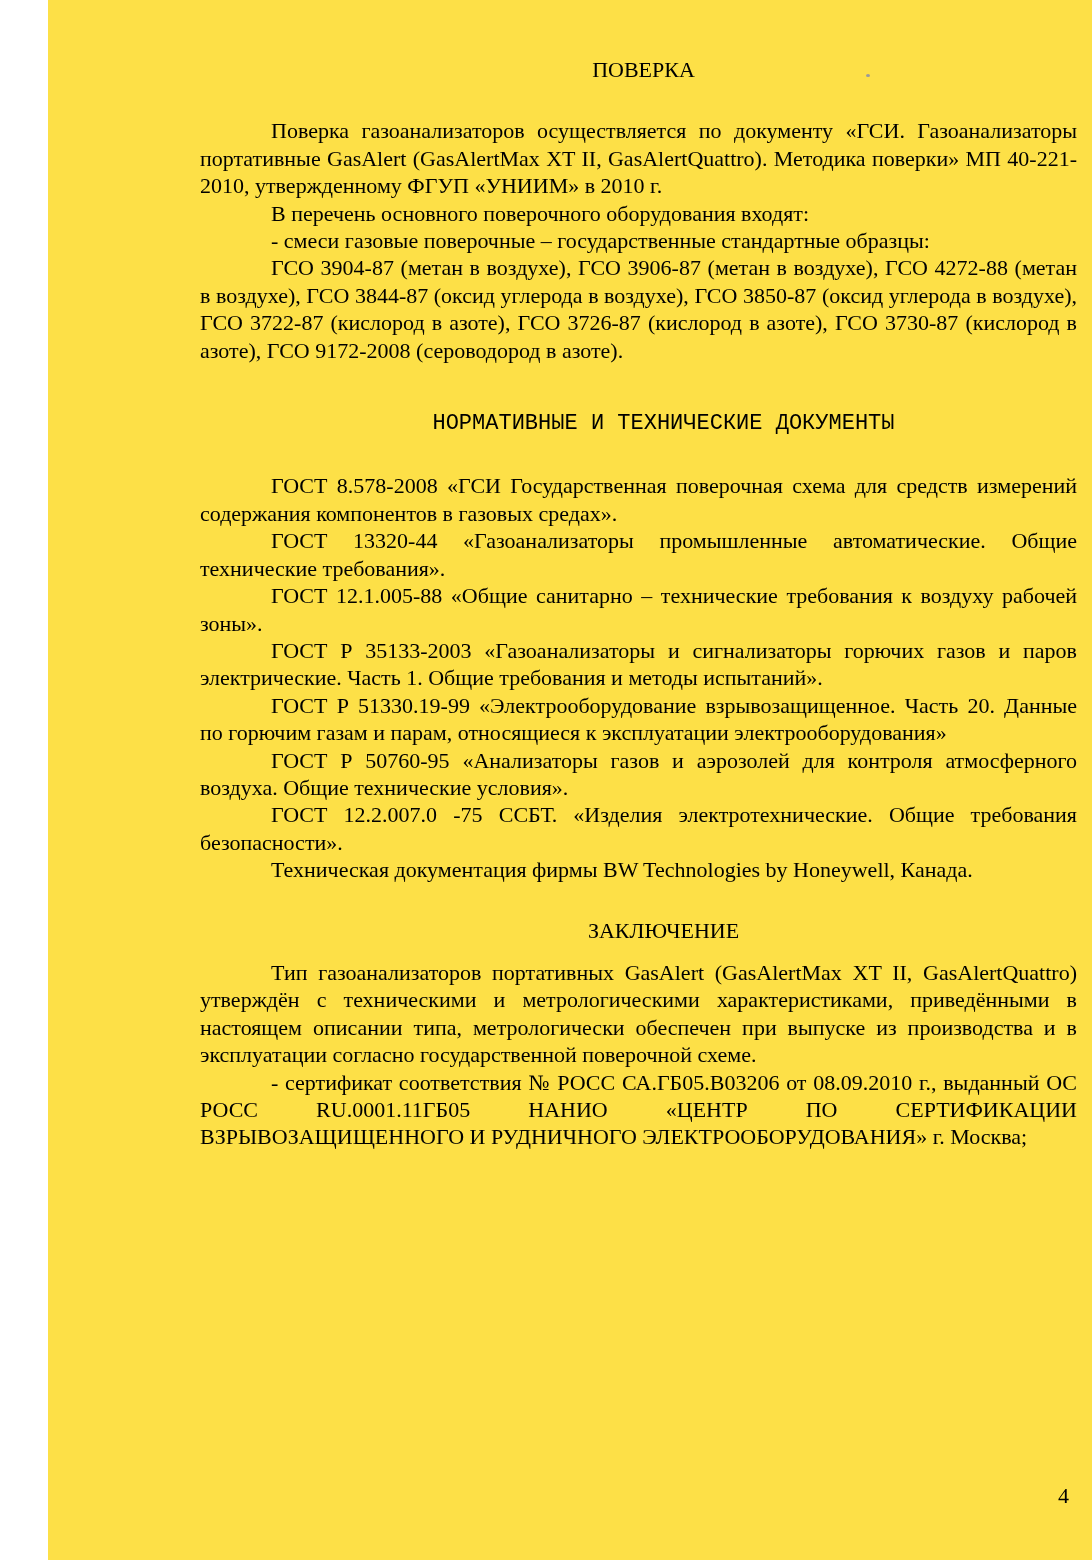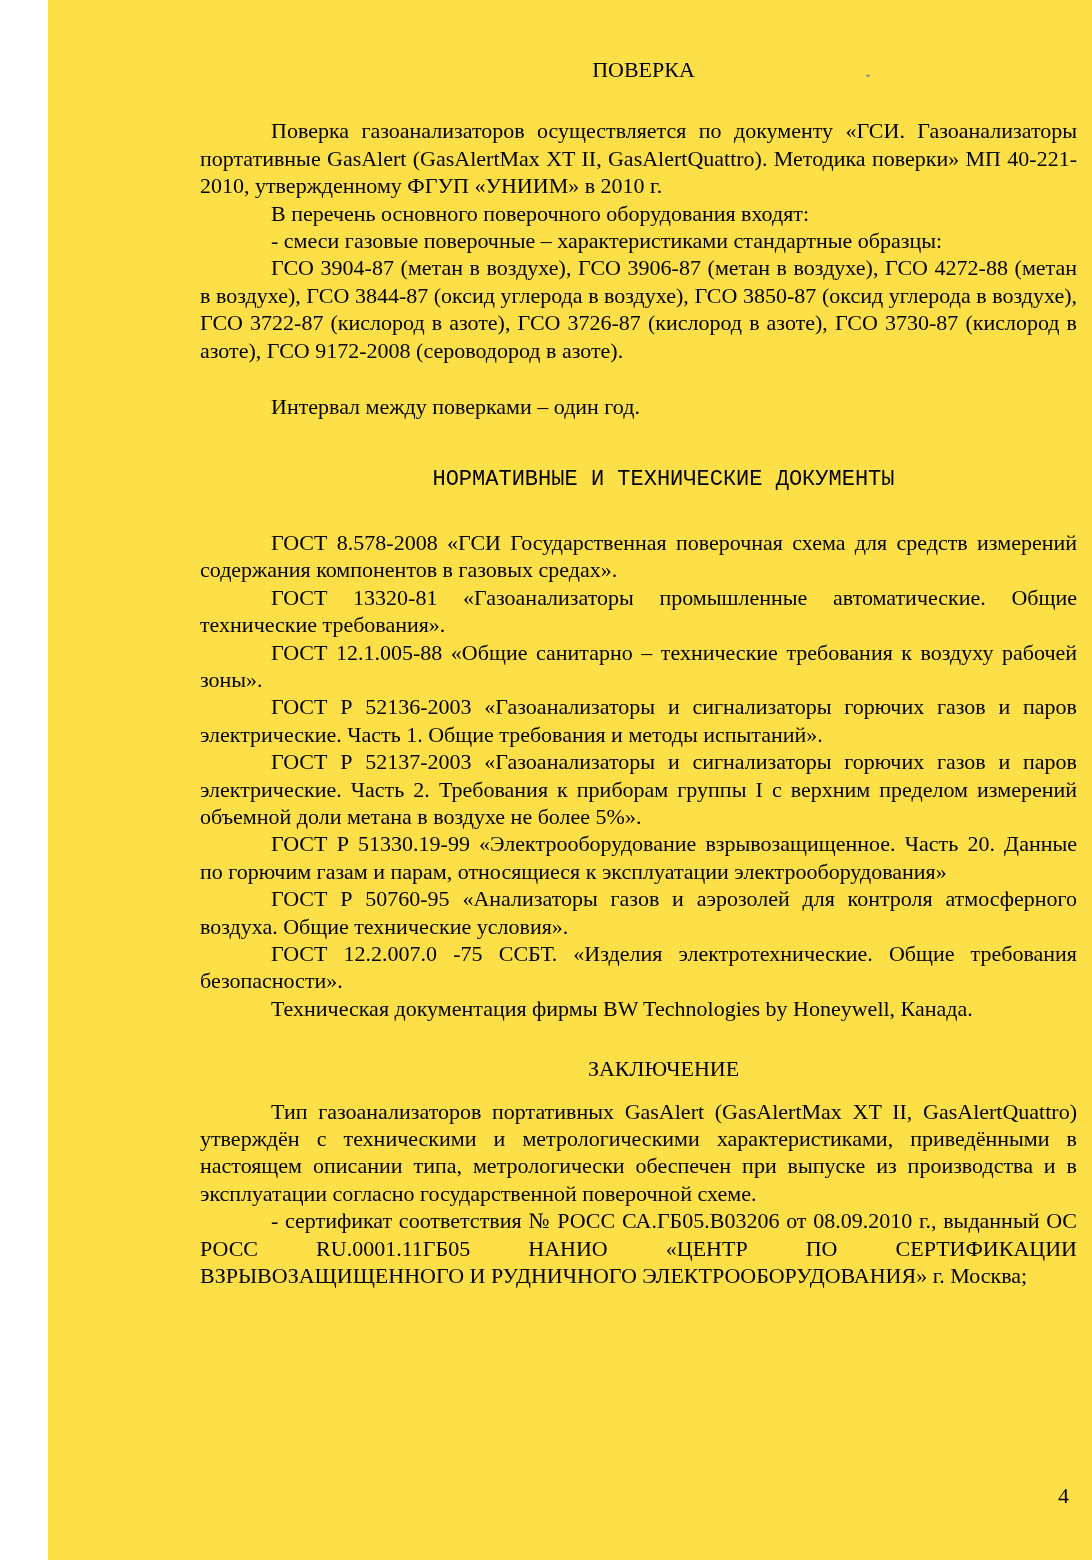--- a/index.html
+++ b/index.html
@@ -57,32 +57,30 @@
 <body>
 
 <div class="page">
 
   <span class="speck"></span>
 
   <section>
     <div class="heading h1">ПОВЕРКА</div>
     <p class="para">Поверка газоанализаторов осуществляется по документу «ГСИ. Газоанализаторы портативные GasAlert (GasAlertMax XT II, GasAlertQuattro). Методика поверки» МП 40-221-2010, утвержденному ФГУП «УНИИМ» в 2010 г.</p>
     <p class="para">В перечень основного поверочного оборудования входят:</p>
-    <p class="para">- смеси газовые поверочные – характеристиками стандартные образцы:</p>
+    <p class="para">- смеси газовые поверочные – государственные стандартные образцы:</p>
     <p class="para">ГСО 3904-87 (метан в воздухе), ГСО 3906-87 (метан в воздухе), ГСО 4272-88 (метан в воздухе), ГСО 3844-87 (оксид углерода в воздухе), ГСО 3850-87 (оксид углерода в воздухе), ГСО 3722-87 (кислород в азоте), ГСО 3726-87 (кислород в азоте), ГСО 3730-87 (кислород в азоте), ГСО 9172-2008 (сероводород в азоте).</p>
-    <p class="para p-interval">Интервал между поверками – один год.</p>
   </section>
 
   <section>
     <div class="heading h2">НОРМАТИВНЫЕ И ТЕХНИЧЕСКИЕ ДОКУМЕНТЫ</div>
     <p class="para">ГОСТ 8.578-2008 «ГСИ Государственная поверочная схема для средств измерений содержания компонентов в газовых средах».</p>
-    <p class="para">ГОСТ 13320-81 «Газоанализаторы промышленные автоматические. Общие технические требования».</p>
+    <p class="para">ГОСТ 13320-44 «Газоанализаторы промышленные автоматические. Общие технические требования».</p>
     <p class="para">ГОСТ 12.1.005-88 «Общие санитарно – технические требования к воздуху рабочей зоны».</p>
-    <p class="para">ГОСТ Р 52136-2003 «Газоанализаторы и сигнализаторы горючих газов и паров электрические. Часть 1. Общие требования и методы испытаний».</p>
-    <p class="para">ГОСТ Р 52137-2003 «Газоанализаторы и сигнализаторы горючих газов и паров электрические. Часть 2. Требования к приборам группы I с верхним пределом измерений объемной доли метана в воздухе не более 5%».</p>
+    <p class="para">ГОСТ Р 35133-2003 «Газоанализаторы и сигнализаторы горючих газов и паров электрические. Часть 1. Общие требования и методы испытаний».</p>
     <p class="para">ГОСТ Р 51330.19-99 «Электрооборудование взрывозащищенное. Часть 20. Данные по горючим газам и парам, относящиеся к эксплуатации электрооборудования»</p>
     <p class="para">ГОСТ Р 50760-95 «Анализаторы газов и аэрозолей для контроля атмосферного воздуха. Общие технические условия».</p>
     <p class="para">ГОСТ 12.2.007.0 -75 ССБТ. «Изделия электротехнические. Общие требования безопасности».</p>
     <p class="para">Техническая документация фирмы BW Technologies by Honeywell, Канада.</p>
   </section>
 
   <section>
     <div class="heading h3">ЗАКЛЮЧЕНИЕ</div>
     <p class="para">Тип газоанализаторов портативных GasAlert (GasAlertMax XT II, GasAlertQuattro) утверждён с техническими и метрологическими характеристиками, приведёнными в настоящем описании типа, метрологически обеспечен при выпуске из производства и в эксплуатации согласно государственной поверочной схеме.</p>
     <p class="para">- сертификат соответствия № РОСС СА.ГБ05.В03206 от 08.09.2010 г., выданный ОС РОСС RU.0001.11ГБ05 НАНИО «ЦЕНТР ПО СЕРТИФИКАЦИИ ВЗРЫВОЗАЩИЩЕННОГО И РУДНИЧНОГО ЭЛЕКТРООБОРУДОВАНИЯ» г. Москва;</p>

